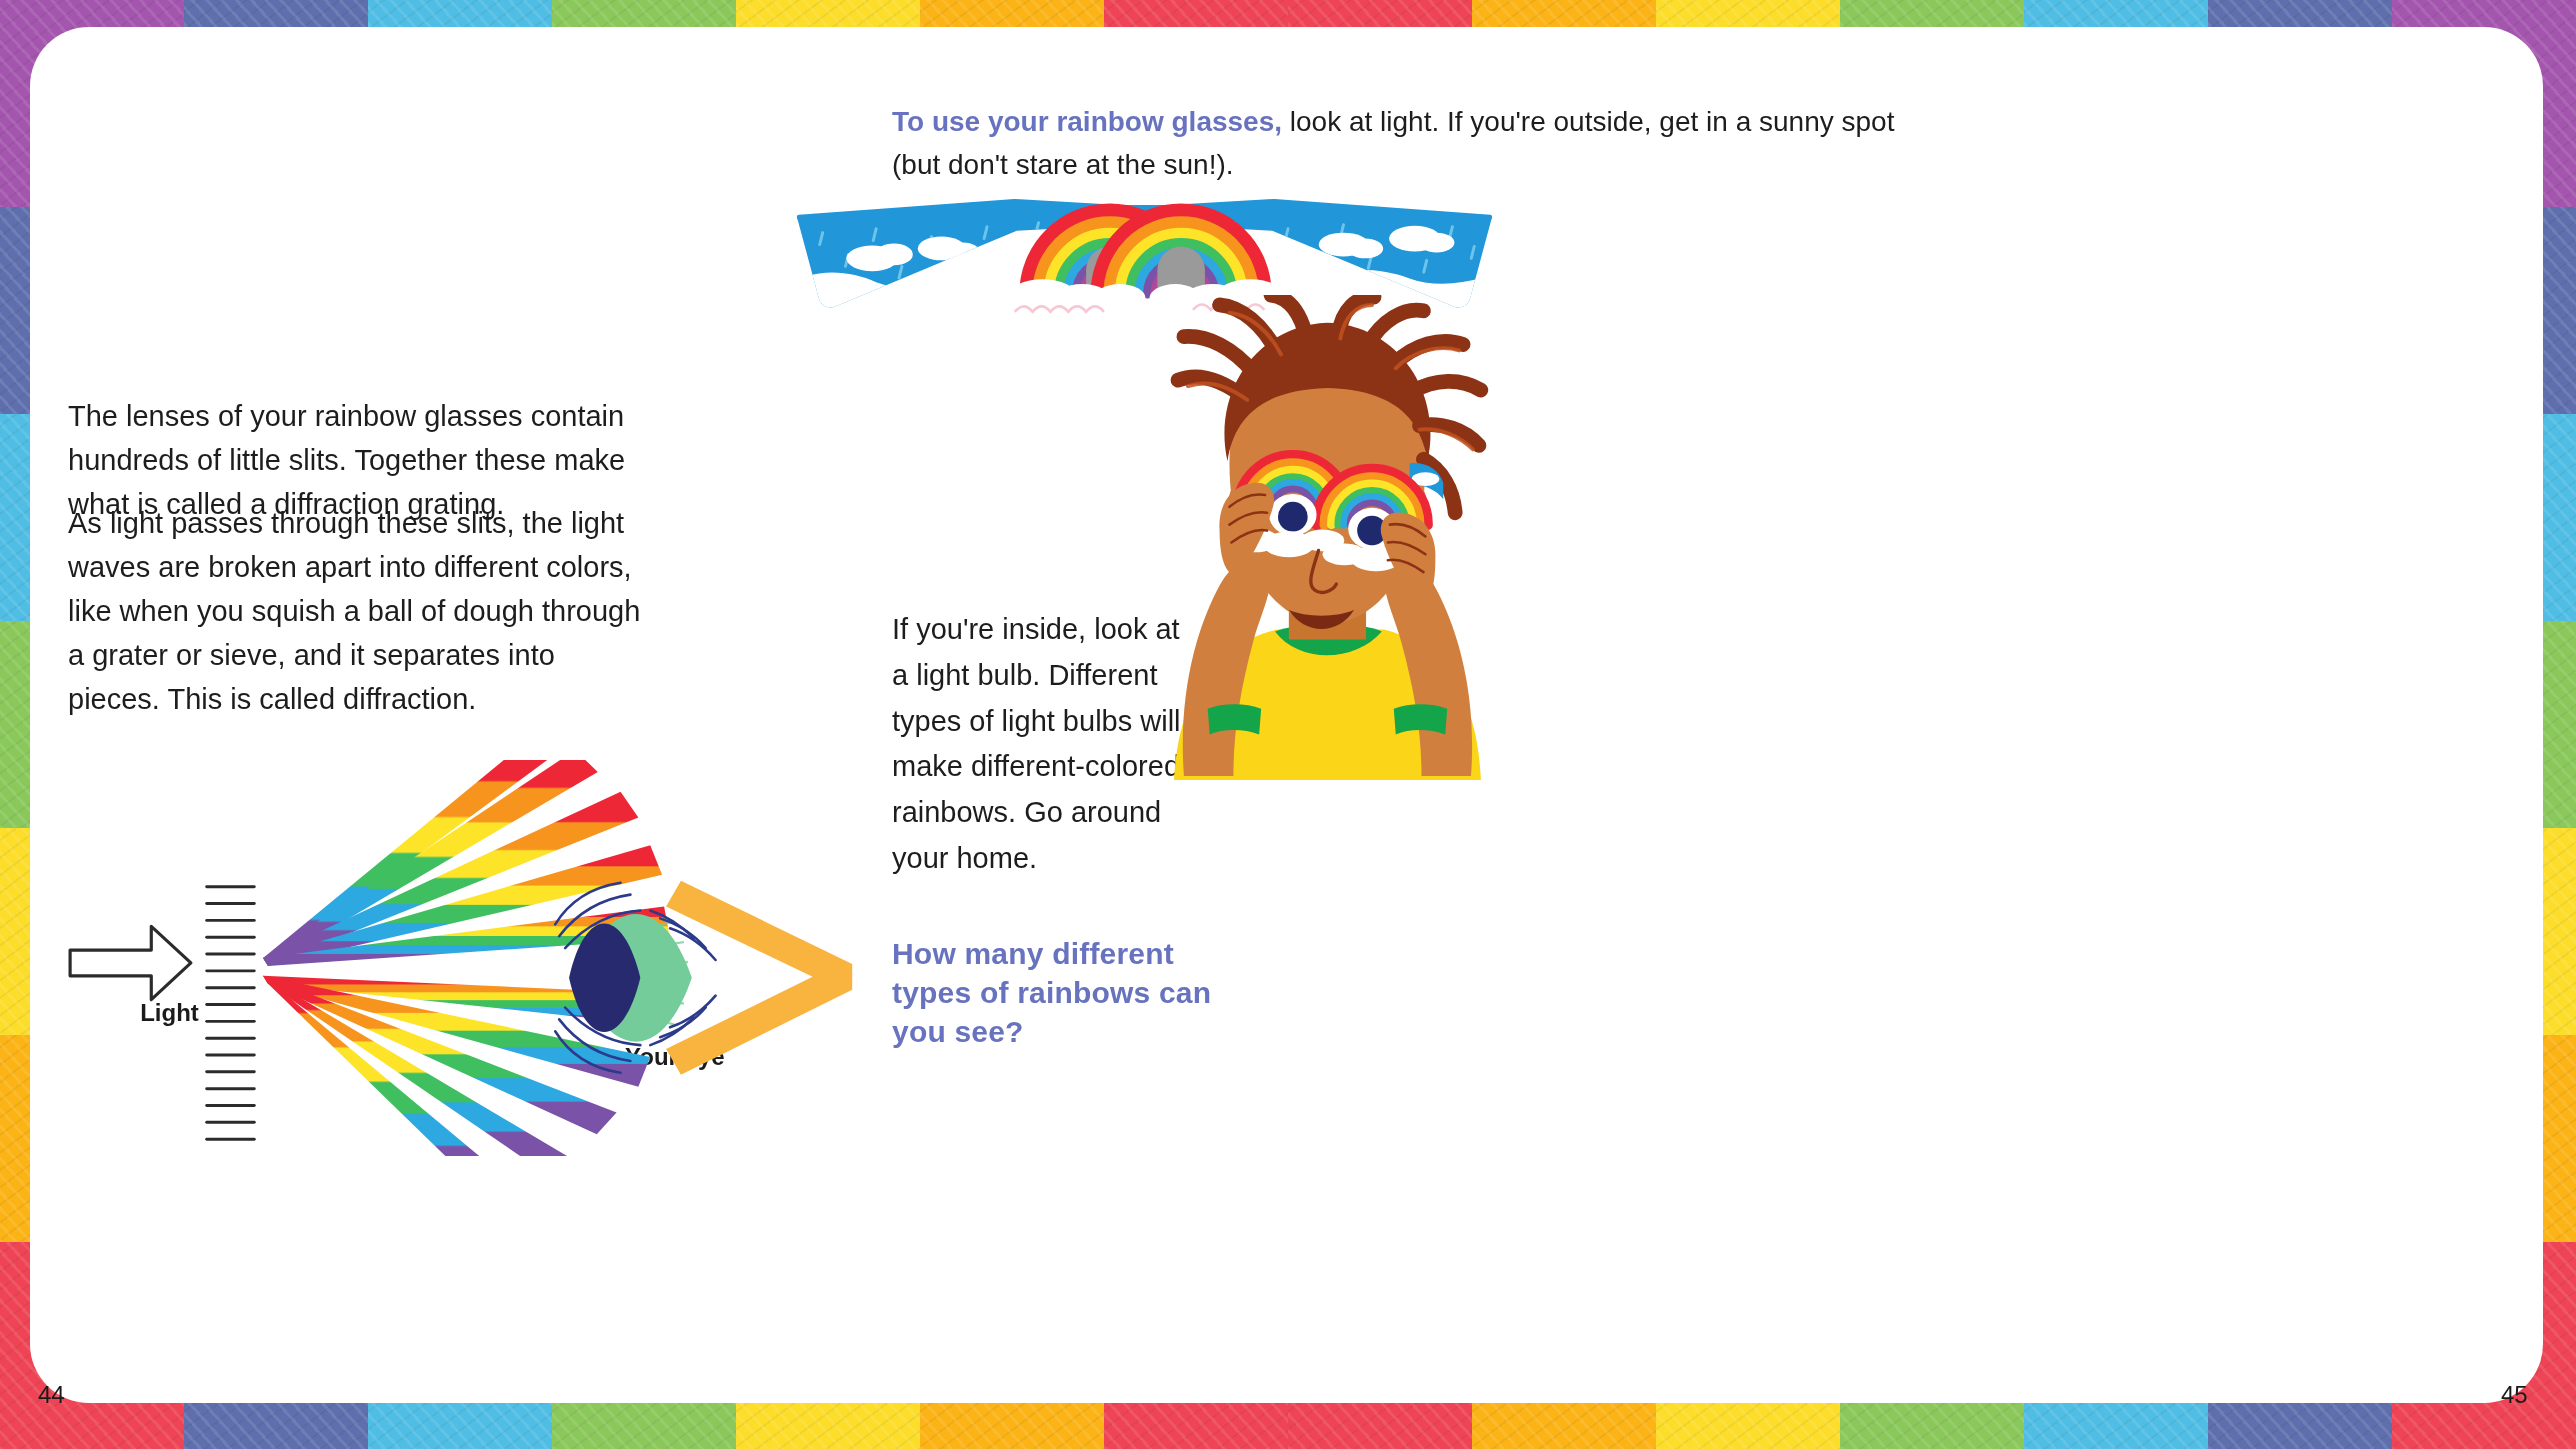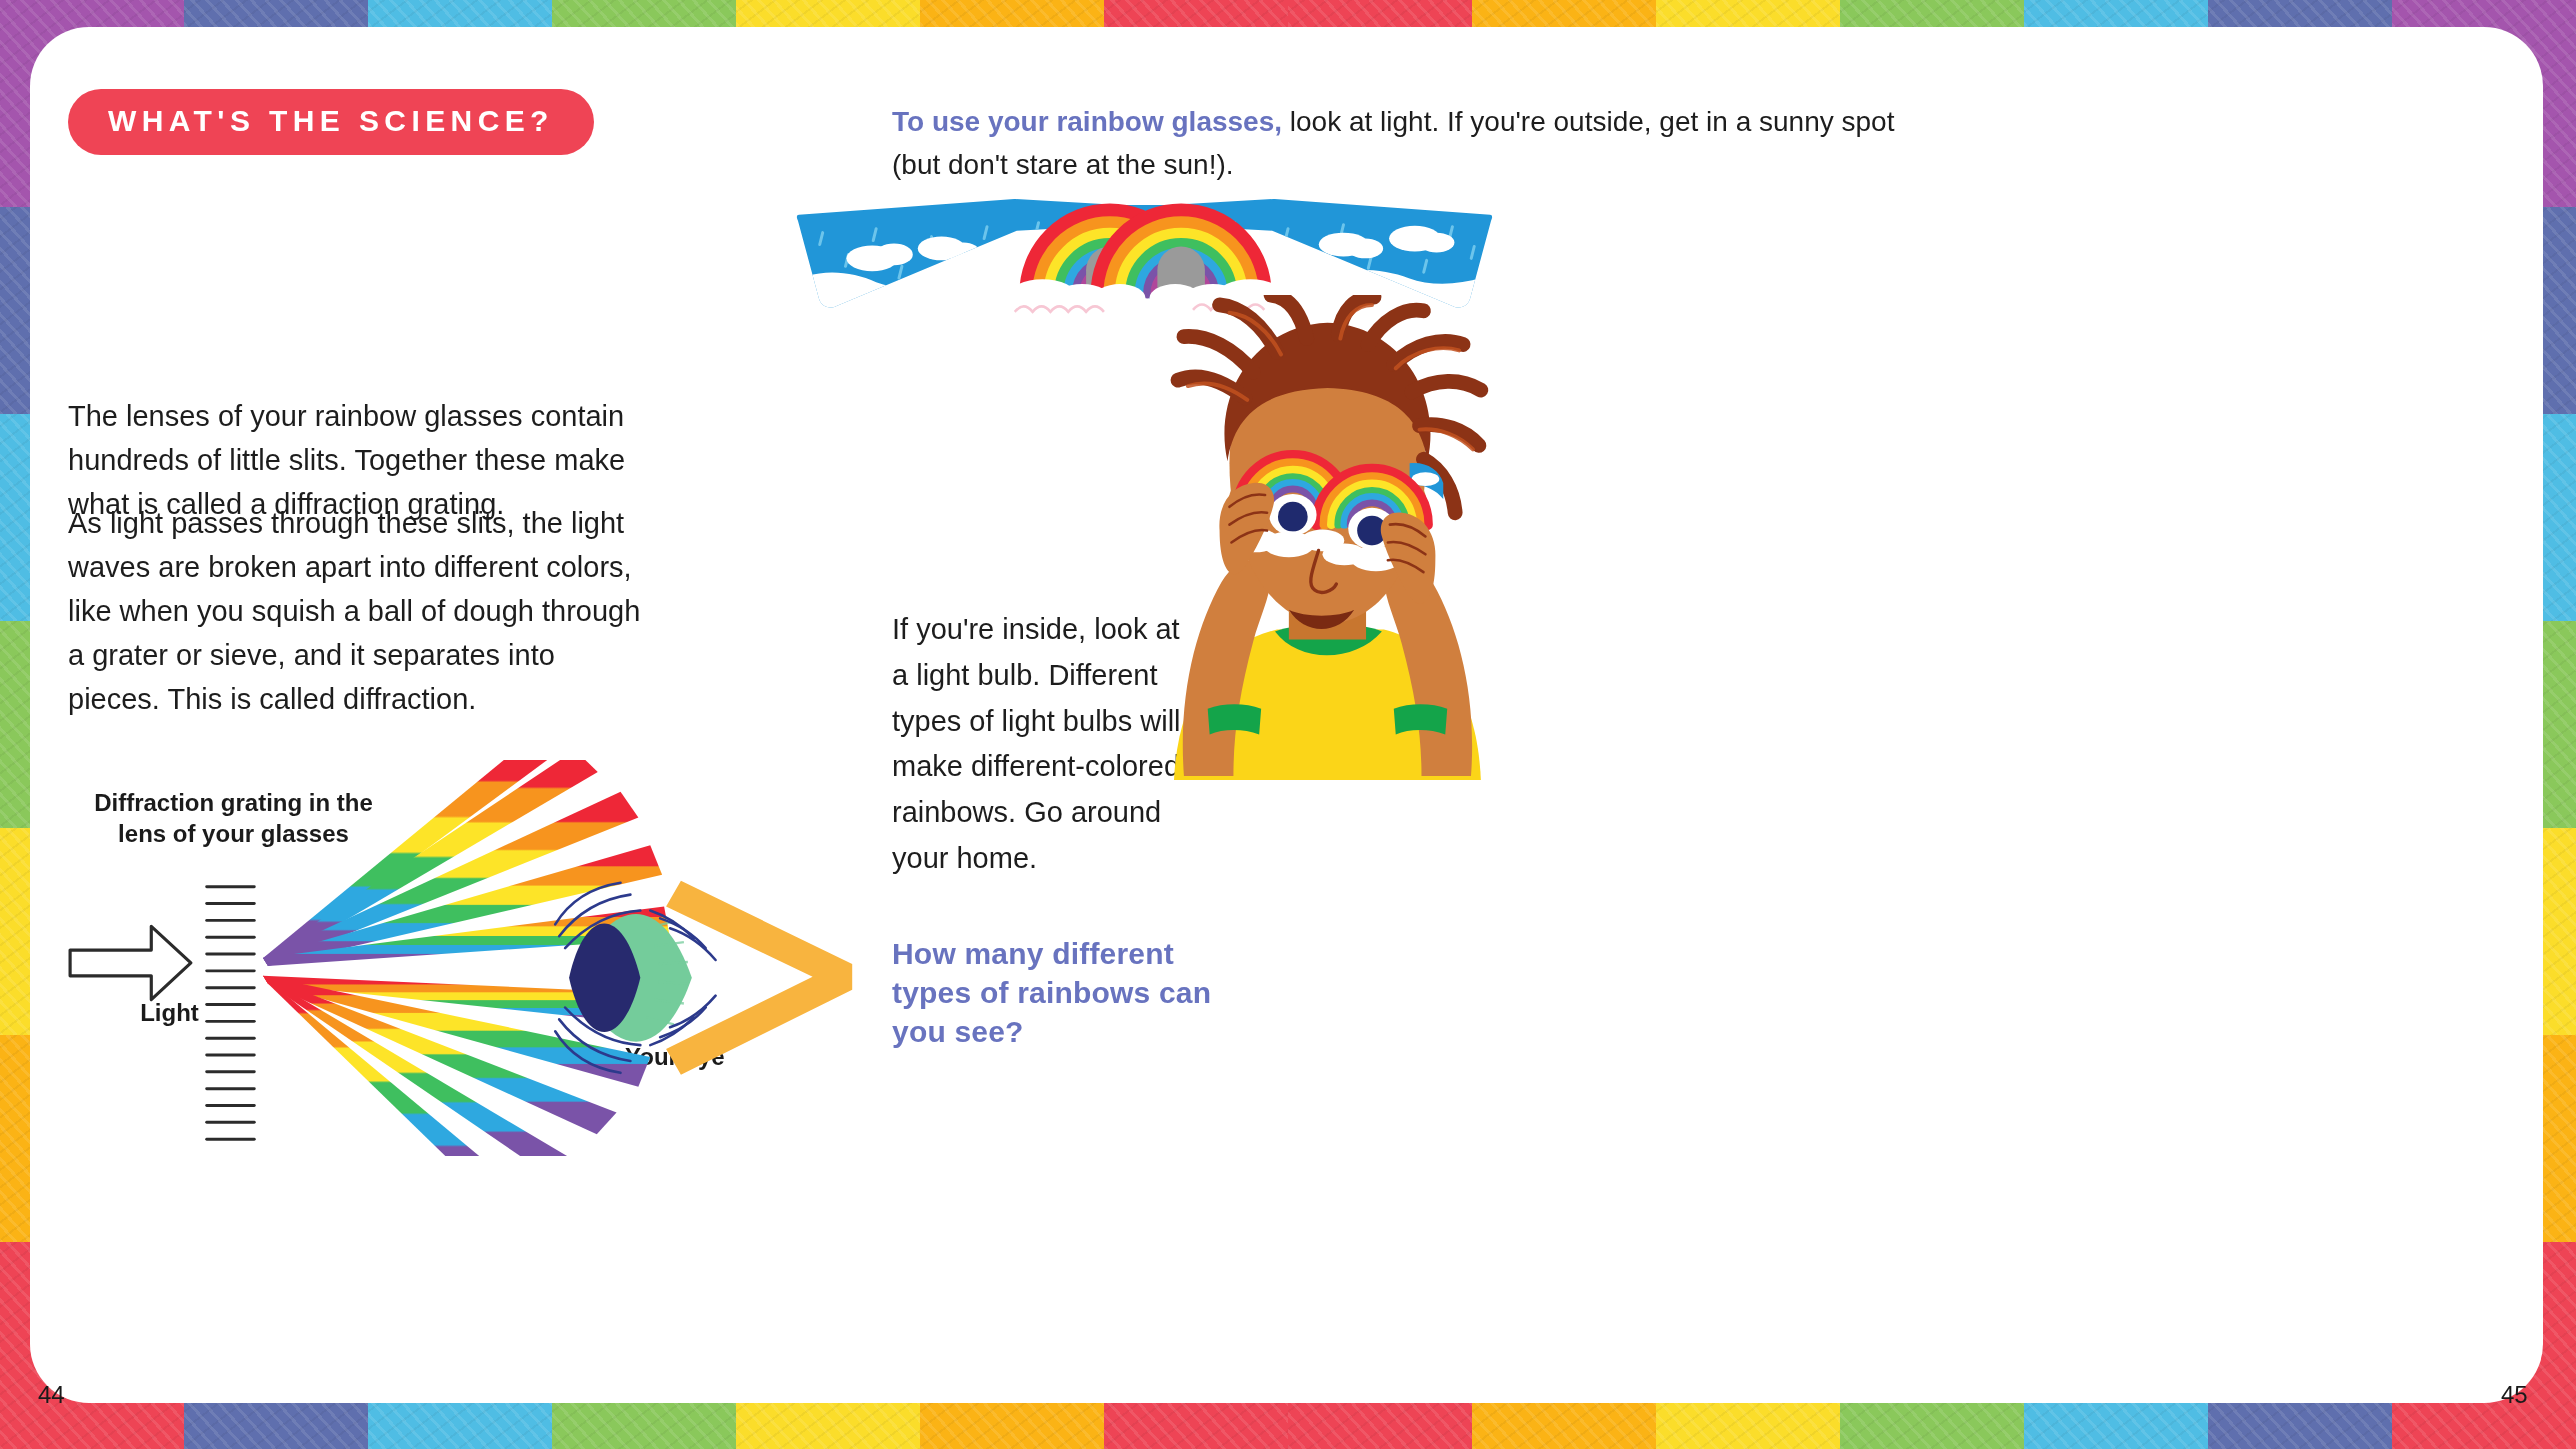--- a/index.html
+++ b/index.html
@@ -127,29 +127,27 @@
       <div class="tile" style="left: 0px; top: 828px; width: 184px; height: 208px; background: rgb(251, 221, 42);"></div>
       <div class="tile" style="left: 2392px; top: 828px; width: 184px; height: 208px; background: rgb(251, 221, 42);"></div>
       <div class="tile" style="left: 0px; top: 1035px; width: 184px; height: 208px; background: rgb(251, 179, 21);"></div>
       <div class="tile" style="left: 2392px; top: 1035px; width: 184px; height: 208px; background: rgb(251, 179, 21);"></div>
       <div class="tile" style="left: 0px; top: 1242px; width: 184px; height: 208px; background: rgb(238, 68, 85);"></div>
       <div class="tile" style="left: 2392px; top: 1242px; width: 184px; height: 208px; background: rgb(238, 68, 85);"></div>
     </div>
 
   <div class="card">
 
-    <div class="banner">WHAT'S THE SCIENCE?</div>
 
 
     <div class="body-text" id="para1">The lenses of your rainbow glasses contain hundreds of little slits. Together these make what is called a diffraction grating.</div>
 
     <div class="body-text" id="para2"><span>As light passes through these slits, the light waves are broken apart into different colors, like when you squish a ball of dough through a grater or sieve, and it separates into pieces. This is called </span><span class="bold-inline">diffraction</span><span>.</span></div>
 
     <div id="diagram">
-      <div class="dg-label" id="lbl-grating">Diffraction grating in the lens of your glasses</div>
       <div class="dg-label" id="lbl-light">Light</div>
       <div class="dg-label" id="lbl-eye">Your eye</div>
 
       <svg width="1129" height="396" viewBox="0 0 1140 400" style="position:absolute;left:0;top:0;">
         <defs>
           <linearGradient id="rb" x1="0" y1="0" x2="0" y2="1">
             <stop offset="0%" stop-color="#ee2737"></stop>
             <stop offset="17%" stop-color="#ee2737"></stop>
             <stop offset="18%" stop-color="#f7941e"></stop>
             <stop offset="33%" stop-color="#f7941e"></stop>

